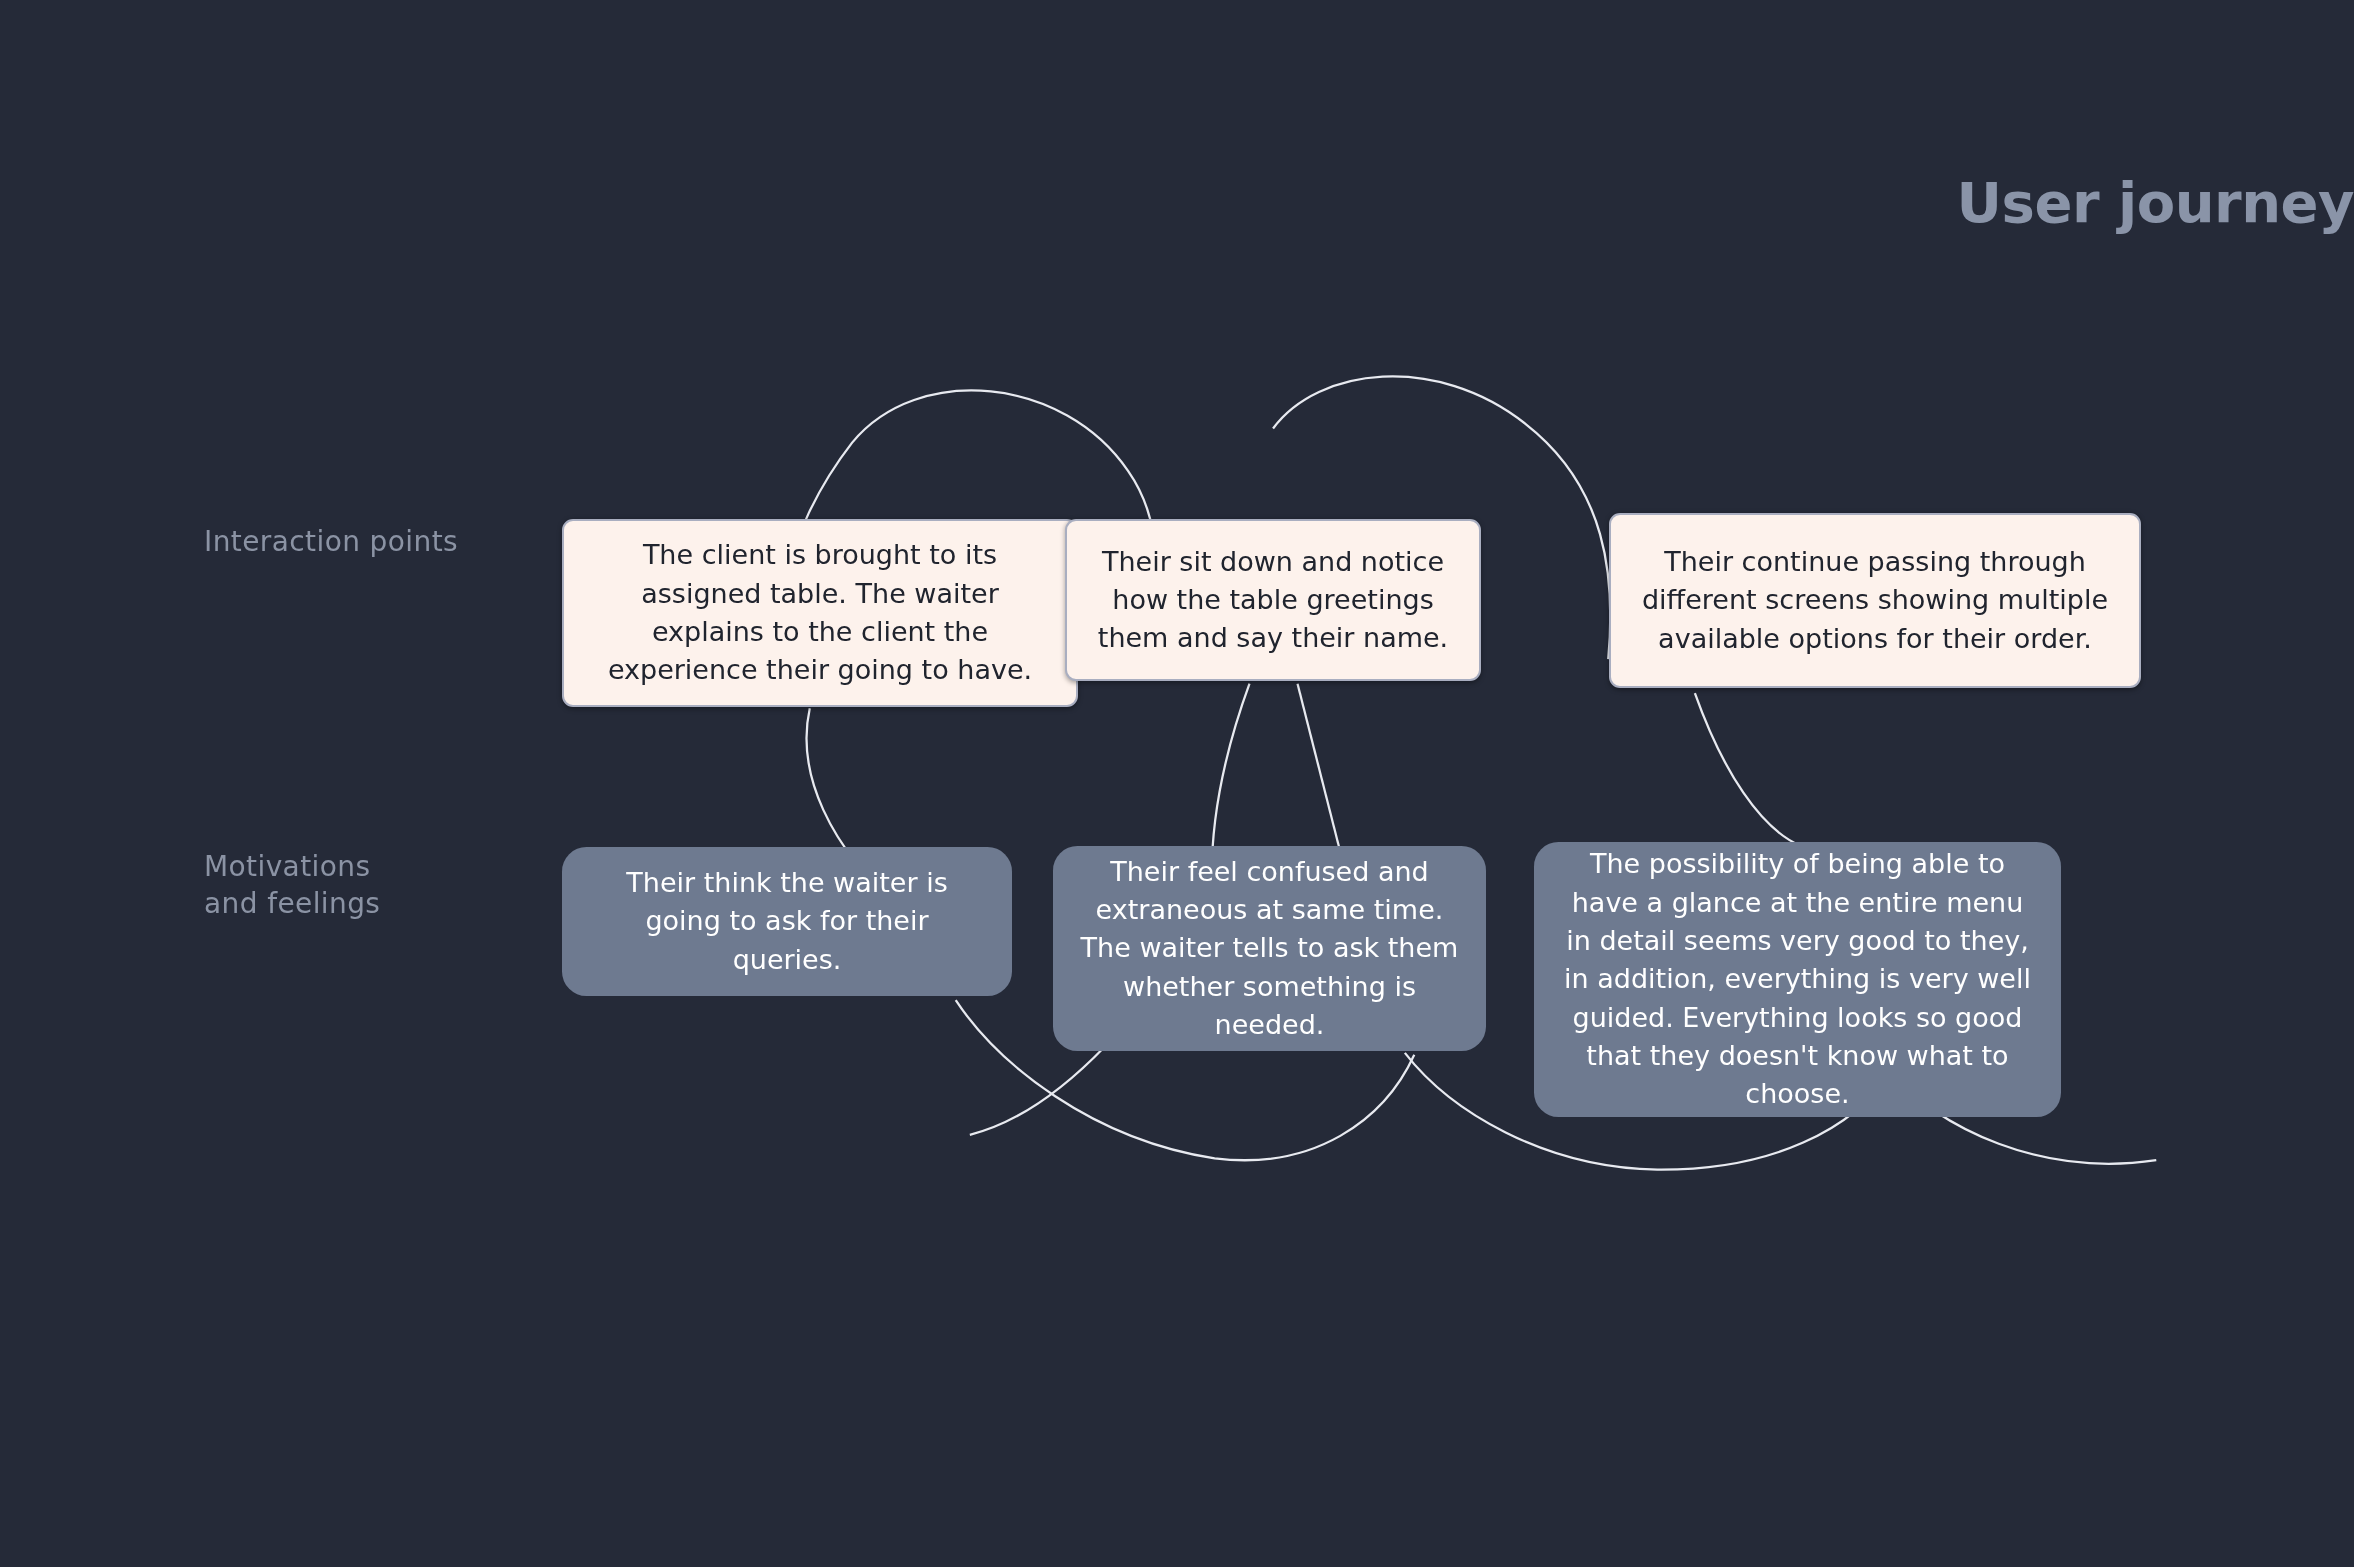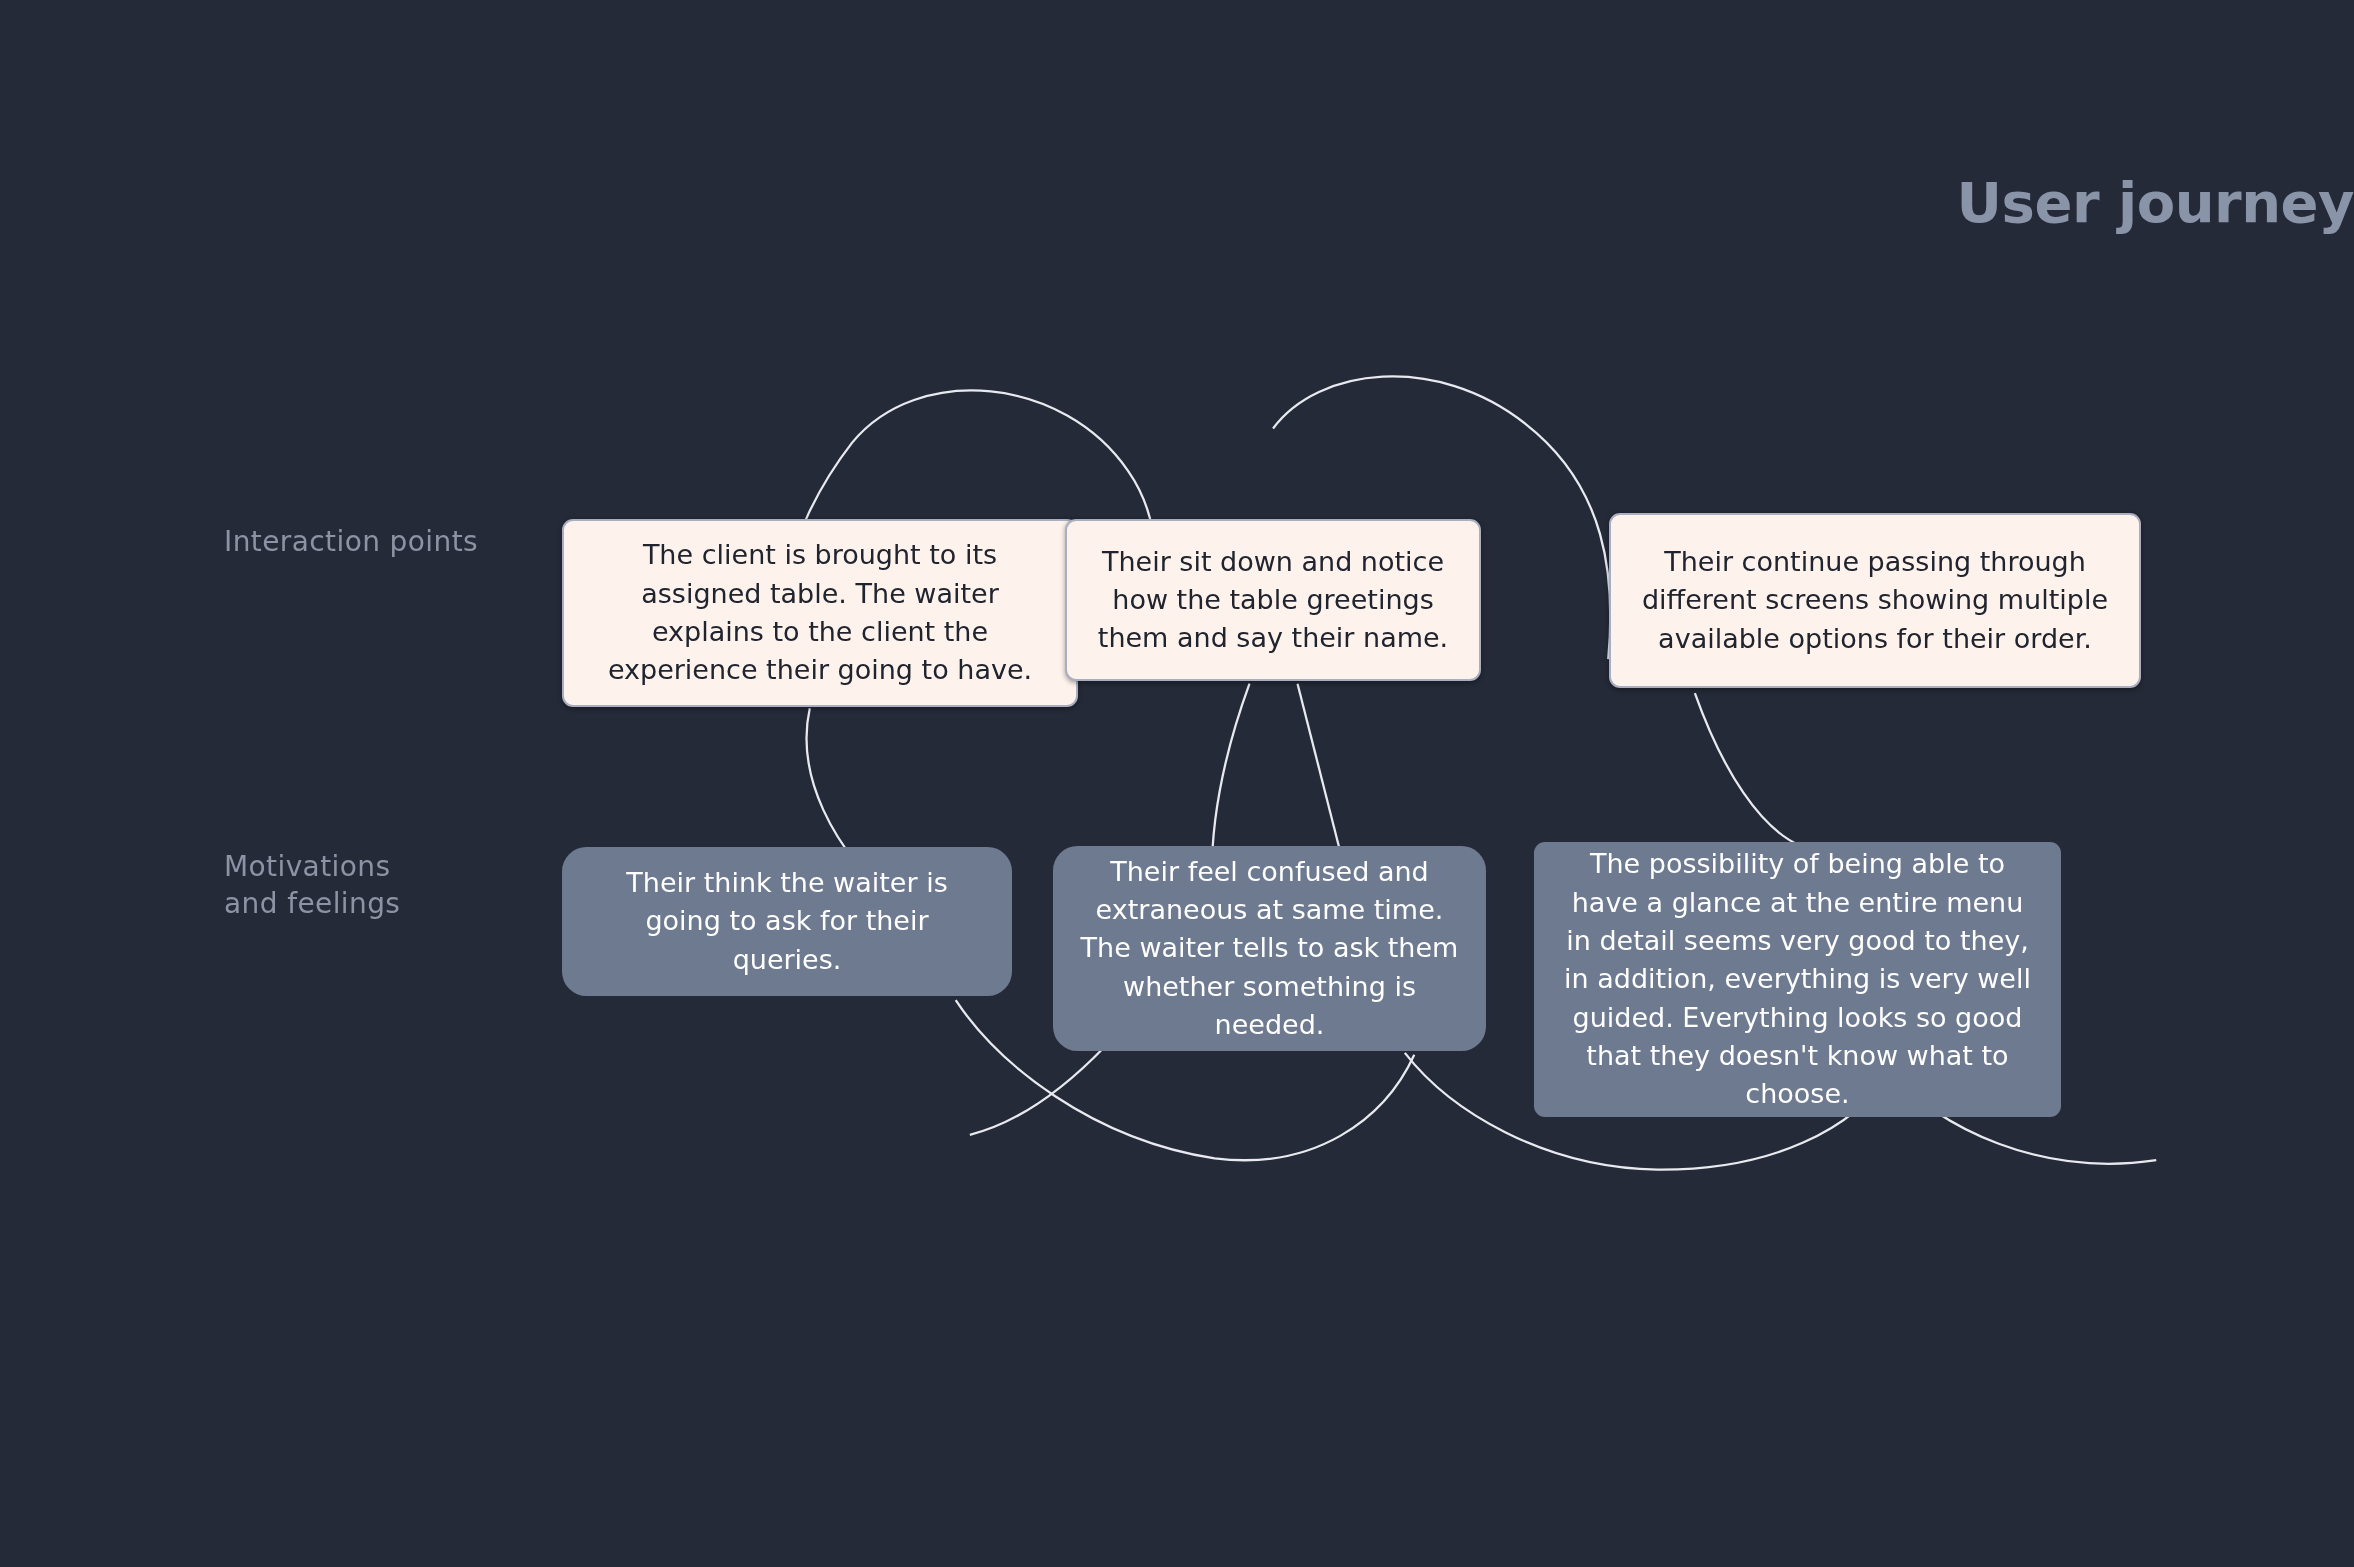--- a/index.html
+++ b/index.html
@@ -27,21 +27,21 @@
     font-size: 56px;
     font-weight: bold;
     letter-spacing: -0.5px;
     color: #8a94a8;
     line-height: 1.05;
   }
 
   
   .row-label {
     position: absolute;
-    left: 224px;
+    left: 204px;
     color: #8b93a4;
     font-family: "DejaVu Sans", sans-serif;
     font-size: 28px;
     font-weight: 400;
     letter-spacing: 0.4px;
     line-height: 1.32;
     white-space: pre-line;
   }
   #label-interaction { top: 524px; }
   #label-motivations { top: 849px; }
@@ -84,21 +84,21 @@
     border-radius: 24.5px;
   }
 
   
   #card-1 { left: 562px; top: 519px; width: 516px; height: 188px; }
   #card-2 { left: 1065px; top: 519px; width: 416px; height: 162px; }
   #card-3 { left: 1609px; top: 513px; width: 532px; height: 175px; }
   
   #card-4 { left: 562px; top: 847px; width: 450px; height: 149px; }
   #card-5 { left: 1053px; top: 846px; width: 433px; height: 205px; }
-  #card-6 { left: 1534px; top: 842px; width: 527px; height: 275px; border-radius: 11px; }
+  #card-6 { left: 1534px; top: 842px; width: 527px; height: 275px; }
 </style>
 </head>
 <body>
 
 <div id="stage">
 
   <div id="title">User journey</div>
 
   <div class="row-label" id="label-interaction">Interaction points</div>
   <div class="row-label" id="label-motivations">Motivations

